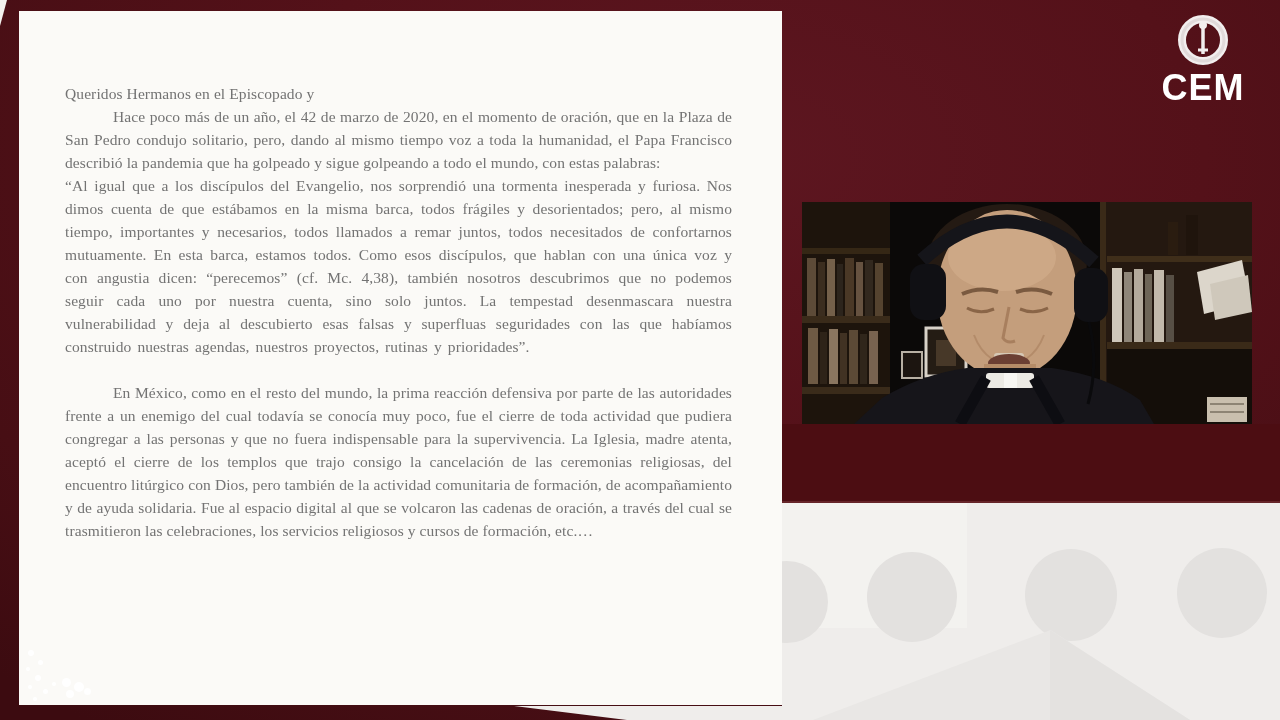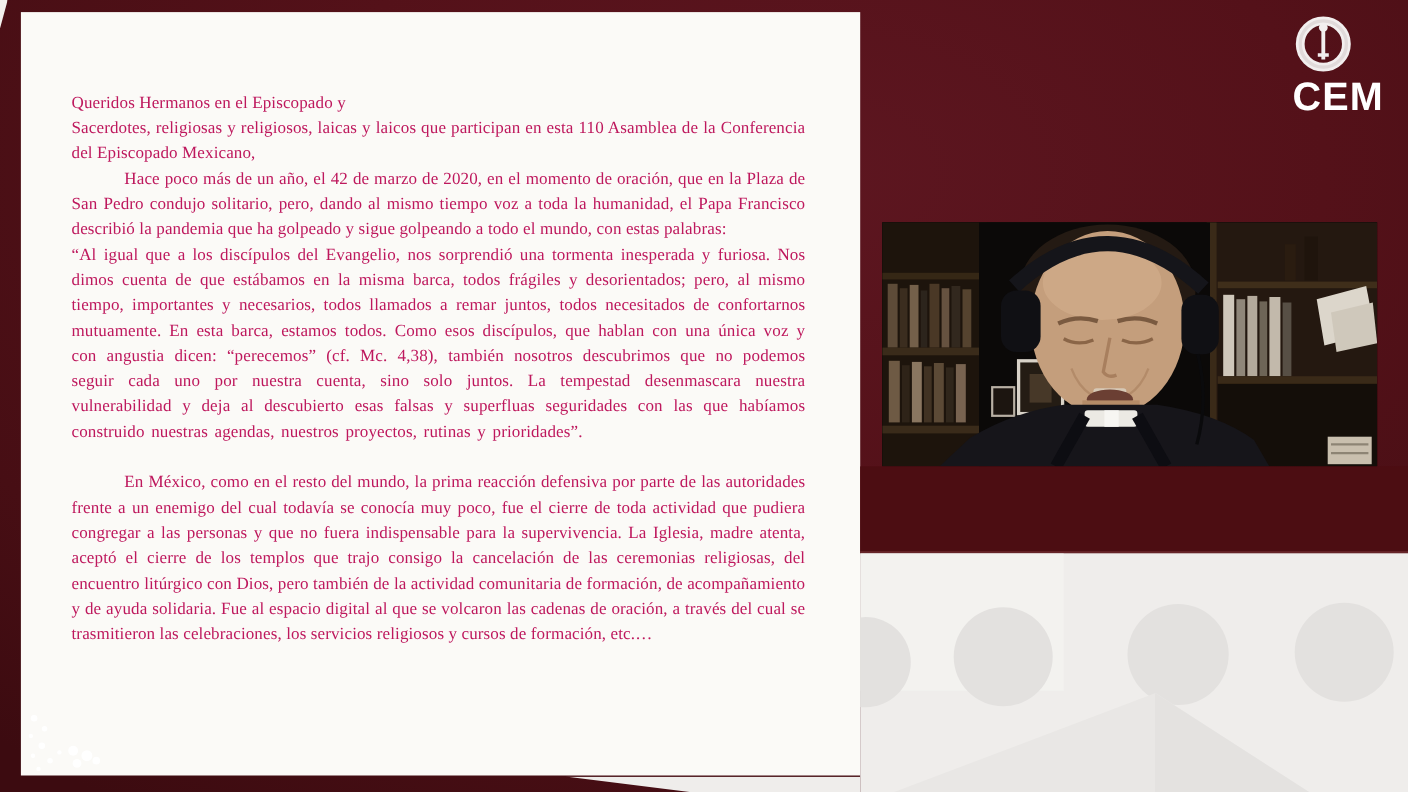--- a/index.html
+++ b/index.html
@@ -5,28 +5,28 @@
   html,body{margin:0;padding:0;}
   body{width:1280px;height:720px;overflow:hidden;background:#300a0d;}
   .stage{position:relative;width:1280px;height:720px;overflow:hidden;
          background:radial-gradient(ellipse 1100px 700px at 58% 22%, #5d1620 0%, #541119 42%, #470e14 78%, #3c0b10 100%);
          font-family:"Liberation Serif", serif;}
 
   
   .page{position:absolute;left:19px;top:11px;width:763px;height:694px;
         background:#fbfaf7;box-sizing:border-box;
         padding:71px 34px 0 46px;overflow:hidden;}
-  .page p{margin:0 16px 23px 0;font-size:15.5px;line-height:23px;color:#be185d;
+  .page p{margin:0 16px 23px 0;font-size:15.5px;line-height:23px;color:#737373;
           text-align:justify;letter-spacing:0.1px;}
   .page p.tight{margin-bottom:0;}
   .indent{text-indent:48px;display:block;}
   .quote{word-spacing:2px;}
 
   
-  .logo{position:absolute;left:1148px;top:12px;width:110px;text-align:right;}
+  .logo{position:absolute;left:1148px;top:12px;width:110px;text-align:center;}
   .logo .ring{display:block;margin:0 auto 2px auto;}
   .logo .brand{font-family:"Liberation Sans", sans-serif;font-weight:700;
                font-size:36px;line-height:36px;color:#ffffff;letter-spacing:1px;}
 
   
   .video{position:absolute;left:802px;top:202px;width:450px;height:222px;overflow:hidden;background:#0e0b09;}
   .video svg{display:block;width:100%;height:100%;}
 
   
   .dark-band{position:absolute;left:782px;top:424px;width:498px;height:80px;background:#4c0d12;}
@@ -48,21 +48,21 @@
                  clip-path:polygon(0 0,100% 0,0 100%);}
   .dot{position:absolute;border-radius:50%;background:#ffffff;}
 </style>
 </head>
 <body>
 
 <div class="stage">
 
   <div class="page">
     <p class="tight"><span>Queridos Hermanos en el Episcopado y</span><br>
-      <span>Sacerdotes, religiosas y religiosos, laicas y laicos que participan en esta 110 Asamblea de la Conferencia del Episcopado Mexicano,</span></p>
+      </p>
     <p class="tight">
         <span class="indent">Hace poco más de un año, el 42 de marzo de 2020, en el momento de oración, que en la Plaza de San Pedro condujo solitario, pero, dando al mismo tiempo voz a toda la humanidad, el Papa Francisco describió la pandemia que ha golpeado y sigue golpeando a todo el mundo, con estas palabras:</span>
       </p>
     <p class="quote">“Al igual que a los discípulos del Evangelio, nos sorprendió una tormenta inesperada y furiosa. Nos dimos cuenta de que estábamos en la misma barca, todos frágiles y desorientados; pero, al mismo tiempo, importantes y necesarios, todos llamados a remar juntos, todos necesitados de confortarnos mutuamente. En esta barca, estamos todos. Como esos discípulos, que hablan con una única voz y con angustia dicen: “perecemos” (cf. Mc. 4,38), también nosotros descubrimos que no podemos seguir cada uno por nuestra cuenta, sino solo juntos. La tempestad desenmascara nuestra vulnerabilidad y deja al descubierto esas falsas y superfluas seguridades con las que habíamos construido nuestras agendas, nuestros proyectos, rutinas y prioridades”.</p>
     <p>
         <span class="indent">En México, como en el resto del mundo, la prima reacción defensiva por parte de las autoridades frente a un enemigo del cual todavía se conocía muy poco, fue el cierre de toda actividad que pudiera congregar a las personas y que no fuera indispensable para la supervivencia. La Iglesia, madre atenta, aceptó el cierre de los templos que trajo consigo la cancelación de las ceremonias religiosas, del encuentro litúrgico con Dios, pero también de la actividad comunitaria de formación, de acompañamiento y de ayuda solidaria. Fue al espacio digital al que se volcaron las cadenas de oración, a través del cual se trasmitieron las celebraciones, los servicios religiosos y cursos de formación, etc.…</span>
       </p>
   </div>
 
   <div class="logo">

